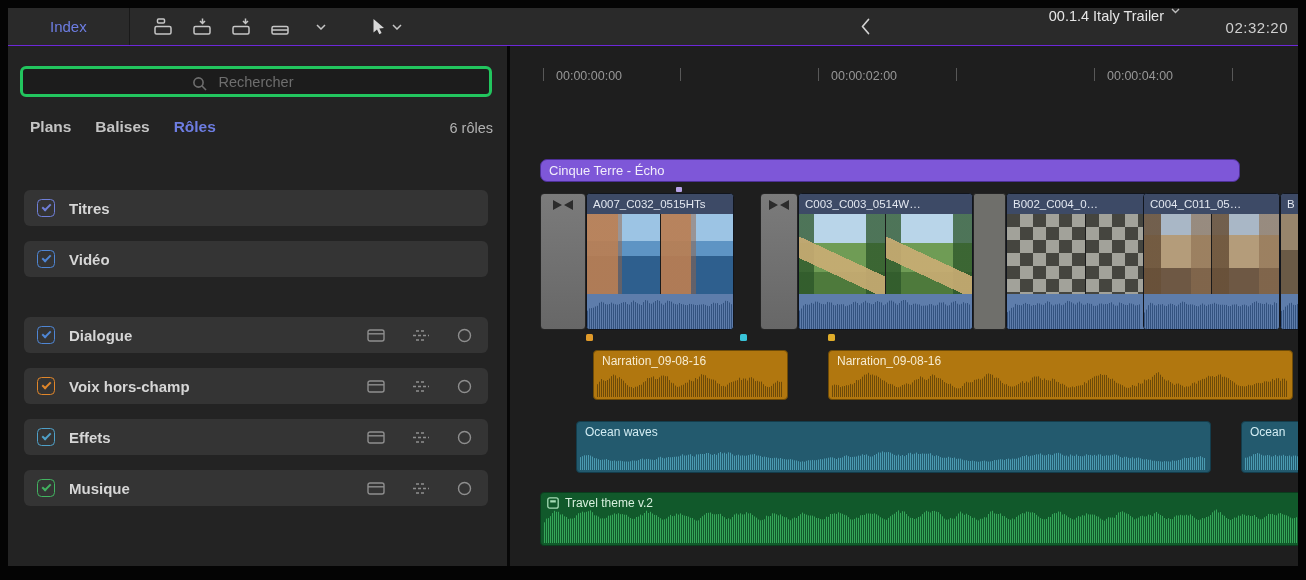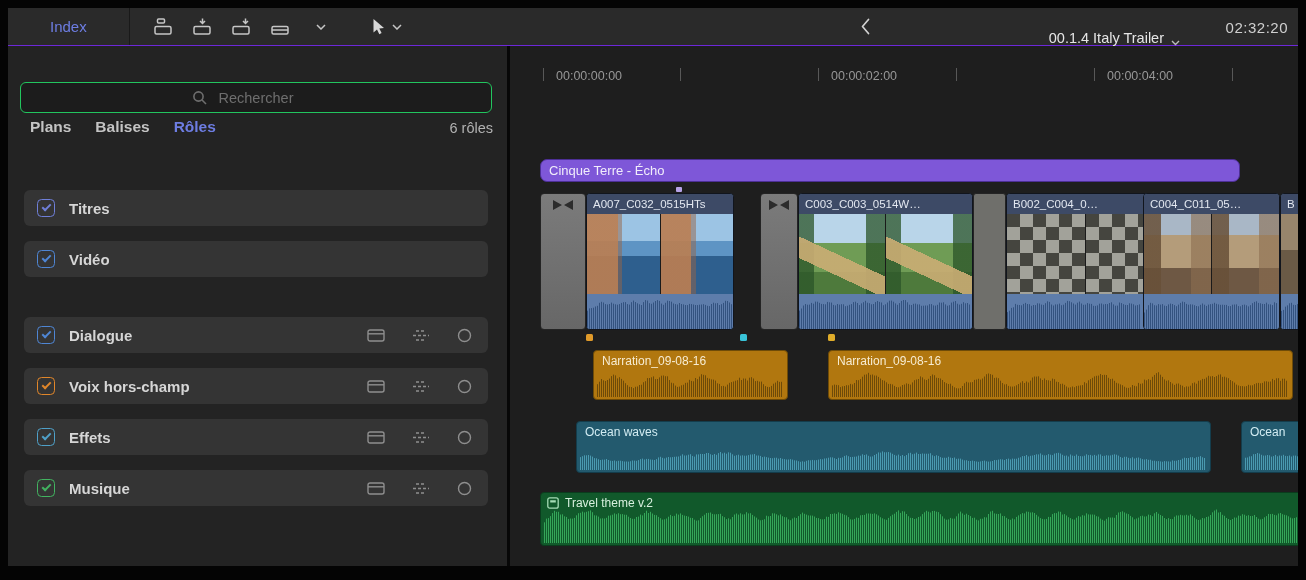--- a/index.html
+++ b/index.html
@@ -9,30 +9,30 @@
 
   
   .toolbar{position:relative;flex:0 0 38px;background:#2a2a2a;border-bottom:1px solid #6d28d9;display:flex;align-items:center;color:#c6c6c6}
   .tb-index{margin-left:42px;color:#6d7de2;font-size:15px;font-weight:500;cursor:default}
   .tb-sep{width:1px;align-self:stretch;background:#191919;margin-left:42px}
   .tb-icons{display:flex;align-items:center;gap:20px;margin-left:24px}
   .tb-icons svg{display:block}
   .tb-chev{margin-left:6px}
   .tb-pointer{margin-left:46px;display:flex;align-items:center;gap:7px}
   .tb-back{position:absolute;left:852px;top:10px}
-  .tb-project{position:absolute;right:118px;top:0;height:38px;display:flex;align-items:flex-end;gap:7px;color:#e6e6e6;font-size:14.5px}
+  .tb-project{position:absolute;right:118px;top:0;height:38px;display:flex;align-items:flex-start;gap:7px;color:#e6e6e6;font-size:14.5px}
   .tb-timecode{position:absolute;right:10px;top:0;height:38px;display:flex;align-items:center;color:#cfcfcf;font-size:15px;letter-spacing:.5px}
 
   
   .main{flex:1;display:flex;min-height:0}
   .index-panel{position:relative;width:502px;background:#232323;border-right:3px solid #070707}
   .timeline{position:relative;flex:1;background:#1e1e1e;overflow:hidden}
 
   
-  .search{position:absolute;left:12px;top:36px;width:472px;height:31px;background:#1c1c1c;border:1px solid #22c55e;border-radius:6px}
+  .search{position:absolute;left:12px;top:20px;width:472px;height:31px;background:#1c1c1c;border:3px solid #22c55e;border-radius:6px}
   .search input{position:absolute;inset:0;background:transparent;border:0;outline:0;color:#ddd;font-size:14.5px;text-align:center;font-family:"Liberation Sans",sans-serif}
   .search input::placeholder{color:#6e6e6e}
   .search .mag{position:absolute;left:calc(50% - 64px);top:7px}
   .tabs{position:absolute;left:22px;top:72px;display:flex;gap:24px;font-size:15.5px;font-weight:700;color:#c4c4c4}
   .tab{cursor:default}
   .tab.active{color:#6d7de2}
   .roles-count{position:absolute;right:14px;top:74px;font-size:14.5px;font-weight:400;color:#b2b2b2}
   .role-row{position:absolute;left:16px;width:464px;height:36px;background:#343434;border-radius:6px;display:flex;align-items:center;padding:0 16px 0 13px}
   .cb{width:18px;height:18px;border:1.6px solid currentColor;border-radius:4.5px;flex:0 0 auto;position:relative}
   .cb-check{position:absolute;left:3.5px;top:4px;width:9px;height:5px;border-left:2px solid currentColor;border-bottom:2px solid currentColor;transform:rotate(-45deg)}

